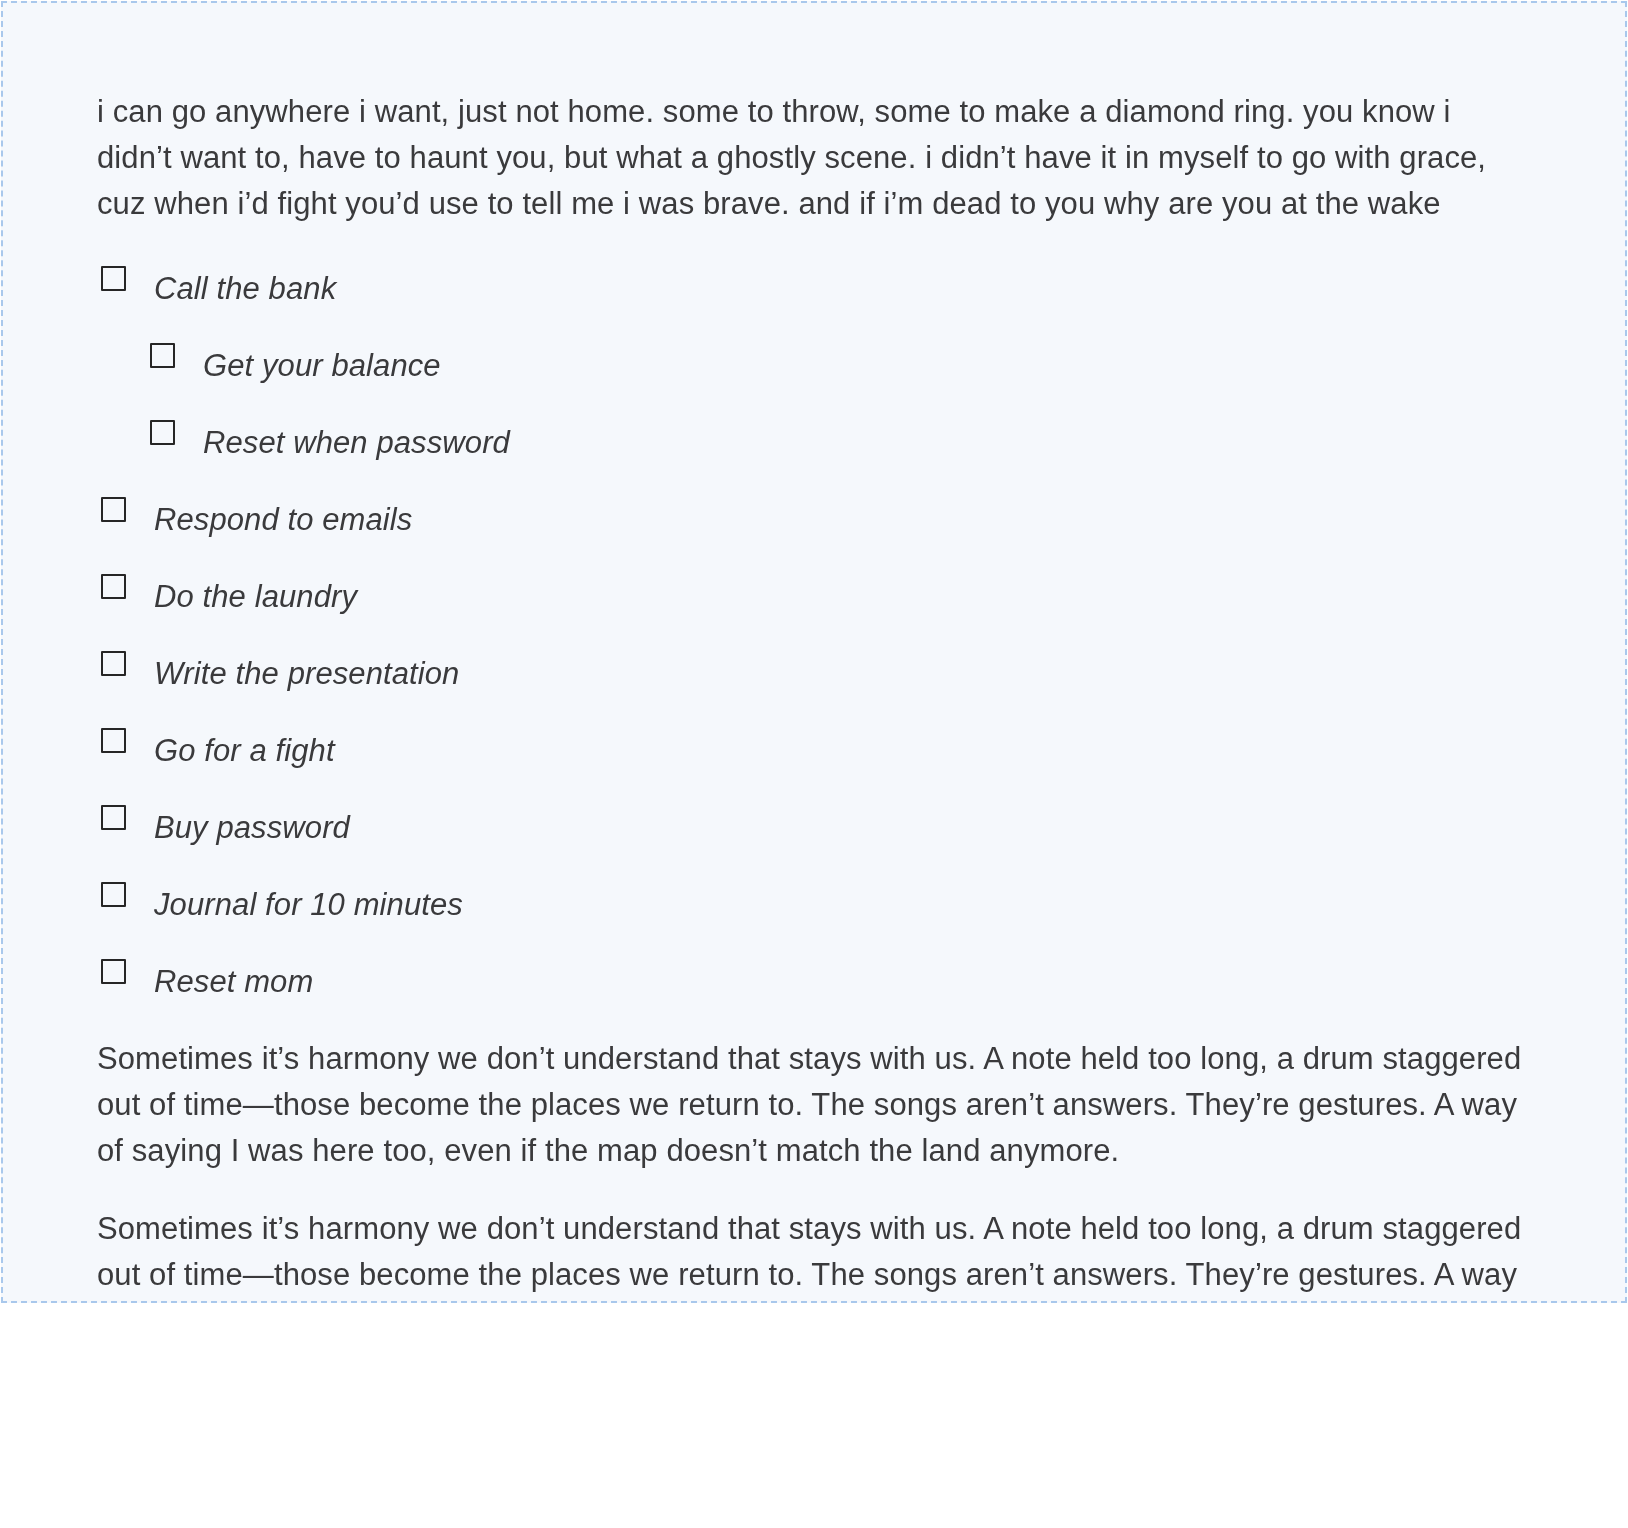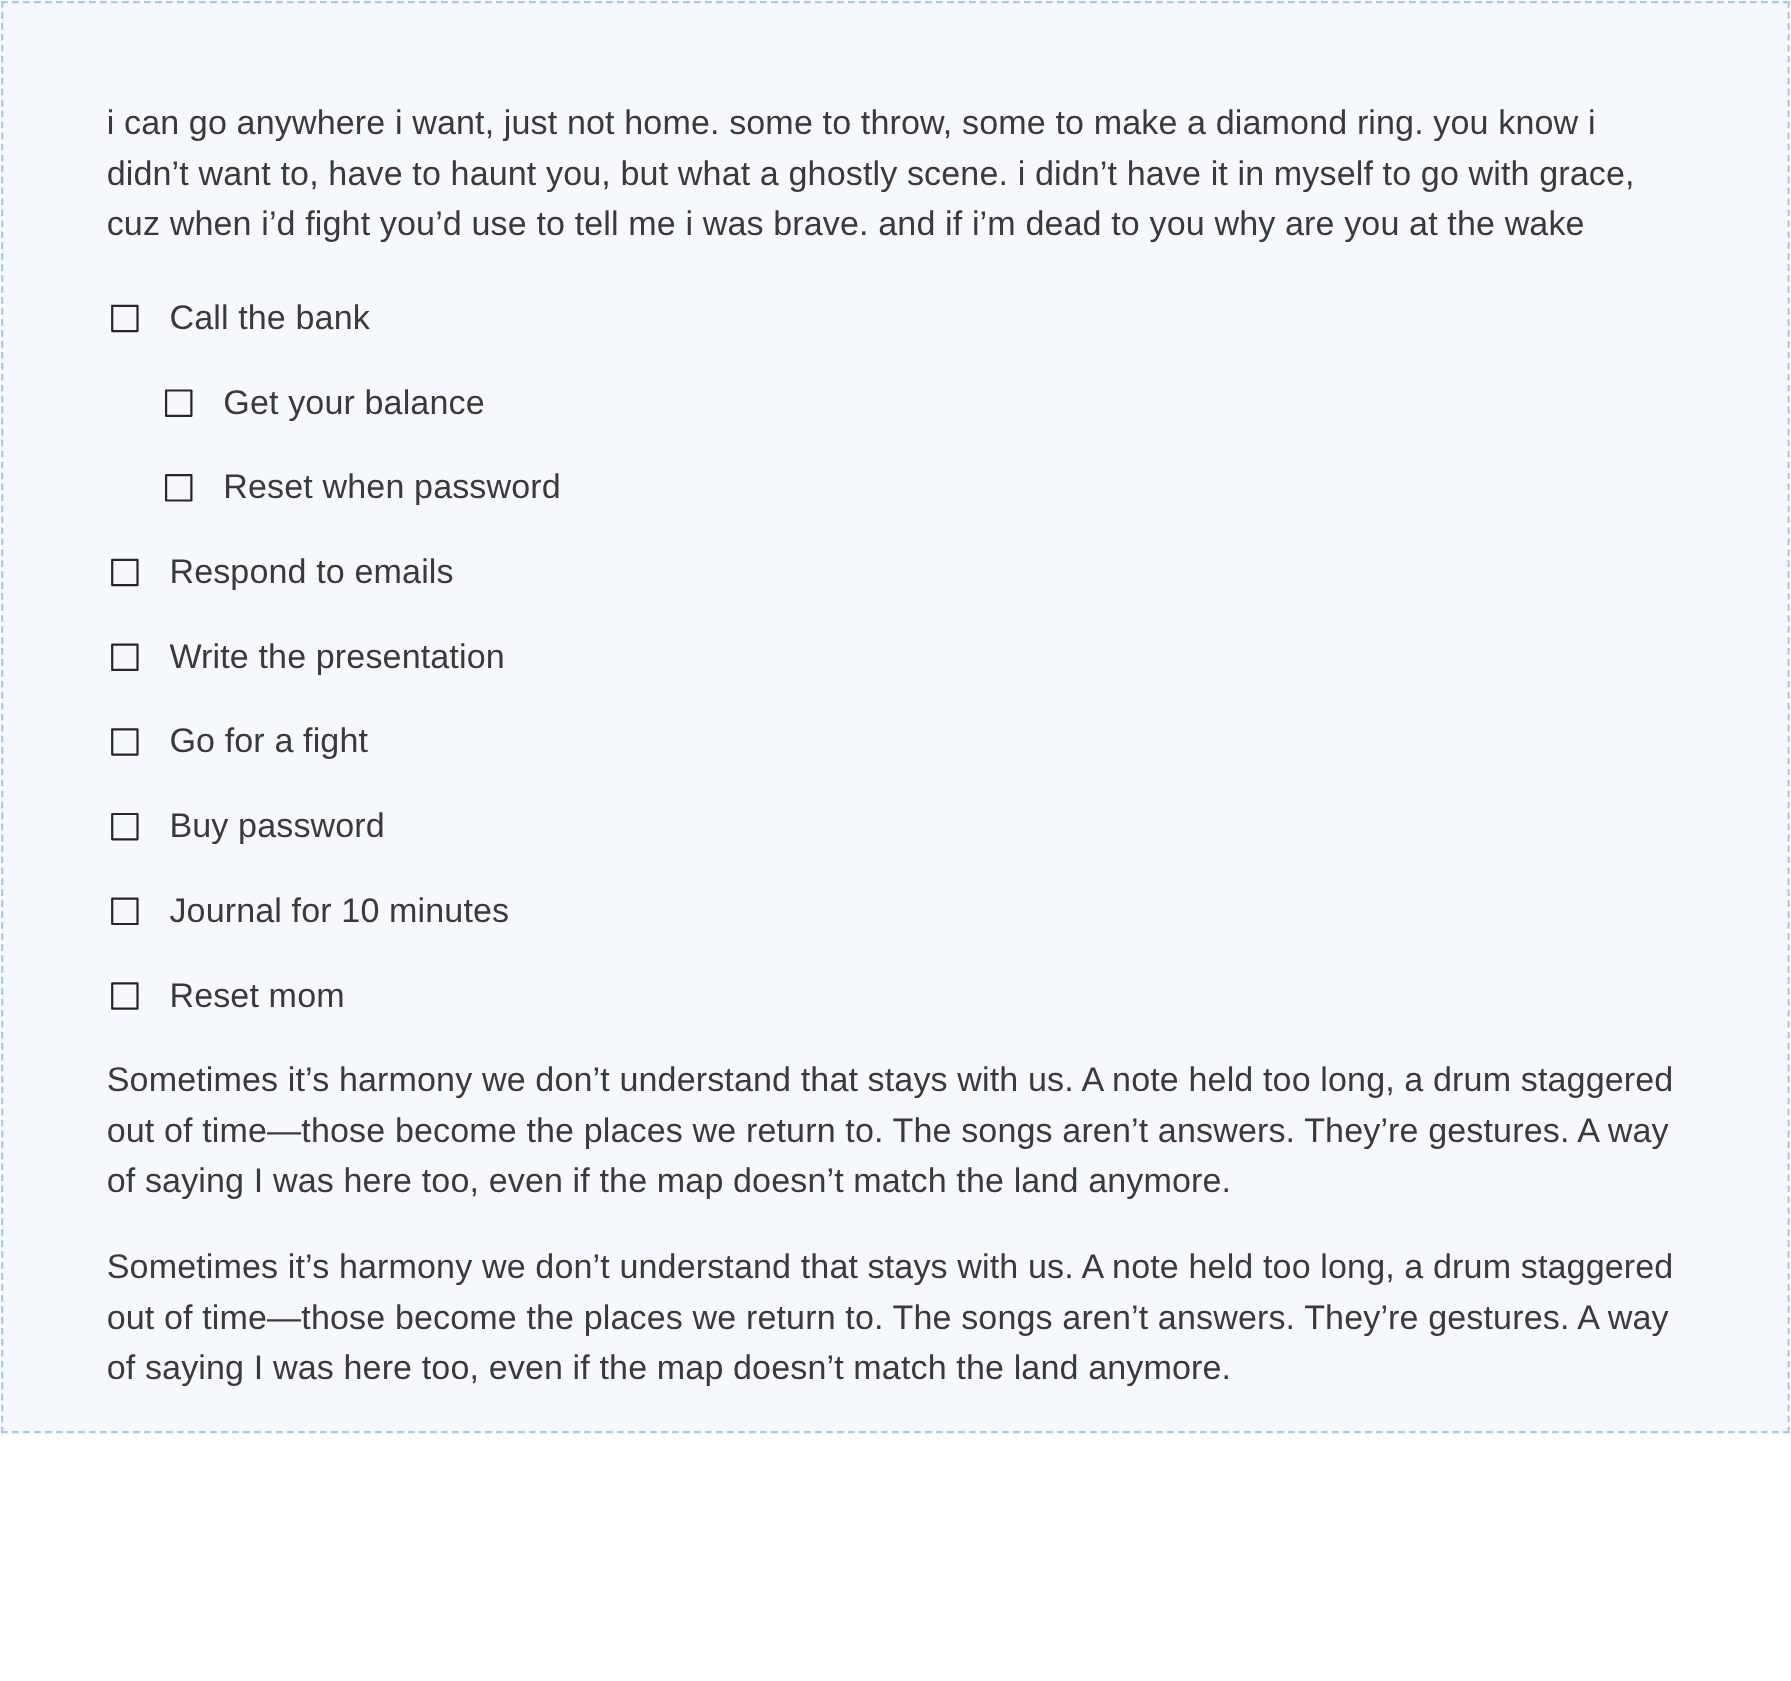--- a/index.html
+++ b/index.html
@@ -34,24 +34,24 @@
     margin: 0 0 32px 0;
   }
   .para-intro {
     margin: 0 0 39px 0;
   }
   .todo-list {
     margin: 0 0 7px 0;
   }
   .todo-item {
     display: flex;
-    align-items: center;
     min-height: 46px;
     margin: 0 0 31px 0;
     padding-left: 4px;
+    font-style: italic;
   }
   .todo-item.indent-1 {
     margin-left: 49px;
     margin-top: 16px;
   }
   .todo-checkbox {
     flex: 0 0 auto;
     width: 21px;
     height: 21px;
     border: 2.5px solid #262626;
@@ -85,20 +85,24 @@
           <div class="todo-item indent-1">
             <span class="todo-checkbox"></span>
             <span class="todo-label">Reset when password</span>
           </div>
           <div class="todo-item">
             <span class="todo-checkbox"></span>
             <span class="todo-label">Respond to emails</span>
           </div>
           <div class="todo-item">
             <span class="todo-checkbox"></span>
+            <span class="todo-label">Do the laundry</span>
+          </div>
+          <div class="todo-item">
+            <span class="todo-checkbox"></span>
             <span class="todo-label">Write the presentation</span>
           </div>
           <div class="todo-item">
             <span class="todo-checkbox"></span>
             <span class="todo-label">Go for a fight</span>
           </div>
           <div class="todo-item">
             <span class="todo-checkbox"></span>
             <span class="todo-label">Buy password</span>
           </div>

